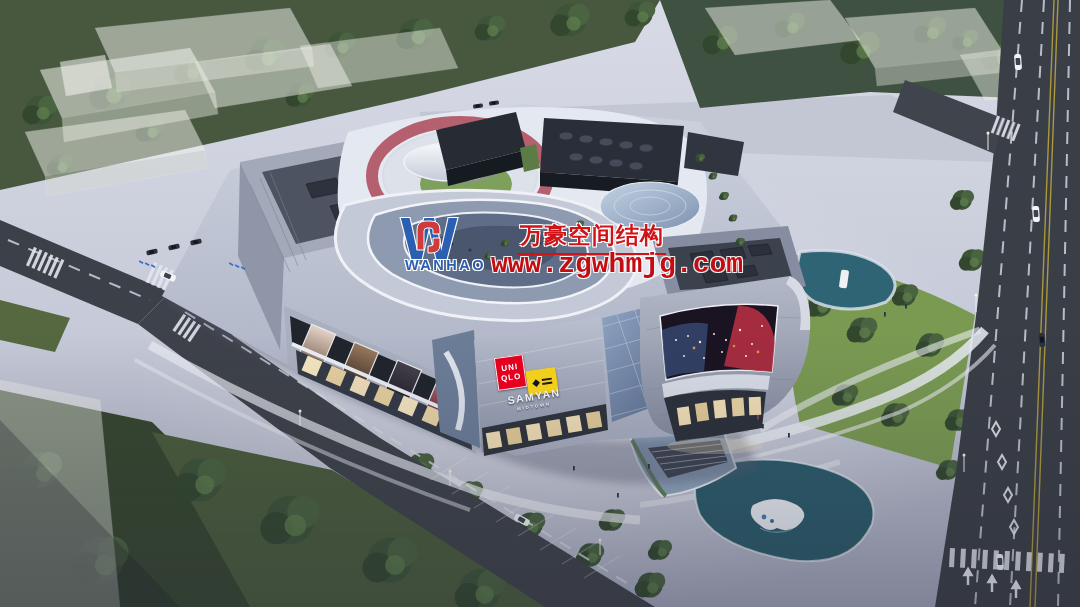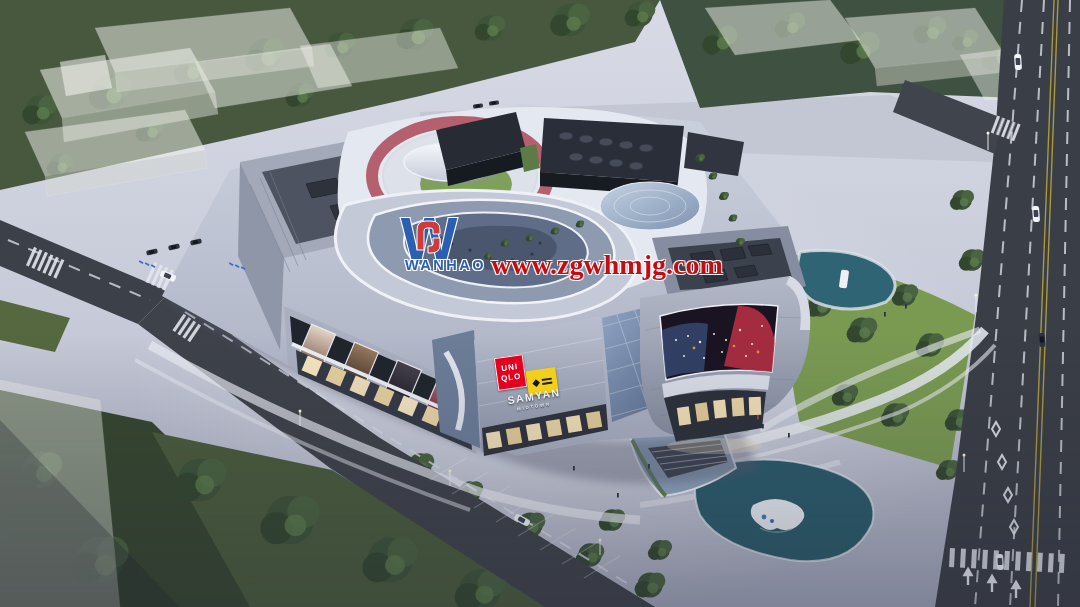--- a/index.html
+++ b/index.html
@@ -27,21 +27,21 @@
     color:#dfe3ea;font-weight:bold;font-size:4.5px;letter-spacing:1.8px;
     text-shadow:0 1px 1px rgba(20,22,30,.7);}
 
   
   .wm-brand{left:394px;top:257px;width:92px;text-align:right;font-weight:bold;font-size:14.5px;
     letter-spacing:2.5px;color:#2b5fb2;
     text-shadow:-1px -1px 0 #fff,1px -1px 0 #fff,-1px 1px 0 #fff,1px 1px 0 #fff;}
   .wm-cn{left:518px;top:220px;font-family:"Liberation Serif",serif;font-weight:bold;font-size:23px;
     letter-spacing:1px;color:#d01317;border-bottom:2.5px solid #d01317;padding:0 2px 2px 2px;
     text-shadow:-1px -1px 0 #fff,1px -1px 0 #fff,-1px 1px 0 #fff,1px 1px 0 #fff;}
-  .wm-site{left:491px;top:249px;font-family:Liberation Serif, serif;font-weight:bold;font-size:28px;
+  .wm-site{left:491px;top:249px;font-family:Liberation Mono, monospace;font-weight:bold;font-size:28px;
     color:#c40d12;letter-spacing:0px;
     text-shadow:-1px -1px 0 rgba(255,255,255,.85),1px -1px 0 rgba(255,255,255,.85),
                 -1px 1px 0 rgba(255,255,255,.85),1px 1px 0 rgba(255,255,255,.85);}
 </style>
 </head>
 <body>
 
 <div class="stage">
 <svg width="1080" height="607" viewBox="0 0 1080 607">
   <defs>
@@ -613,15 +613,16 @@
     <span class="gem">◆</span>
     <span class="bars">
           <i></i>
           <i></i>
         </span>
   </div>
   <div class="sign-samyan">SAMYAN</div>
   <div class="sign-midtown">MIDTOWN</div>
 
   <div class="wm-brand">WANHAO</div>
+  <div class="wm-cn">万豪空间结构</div>
   <div class="wm-site">www.zgwhmjg.com</div>
 </div>
 </div>
 
 </body></html>

